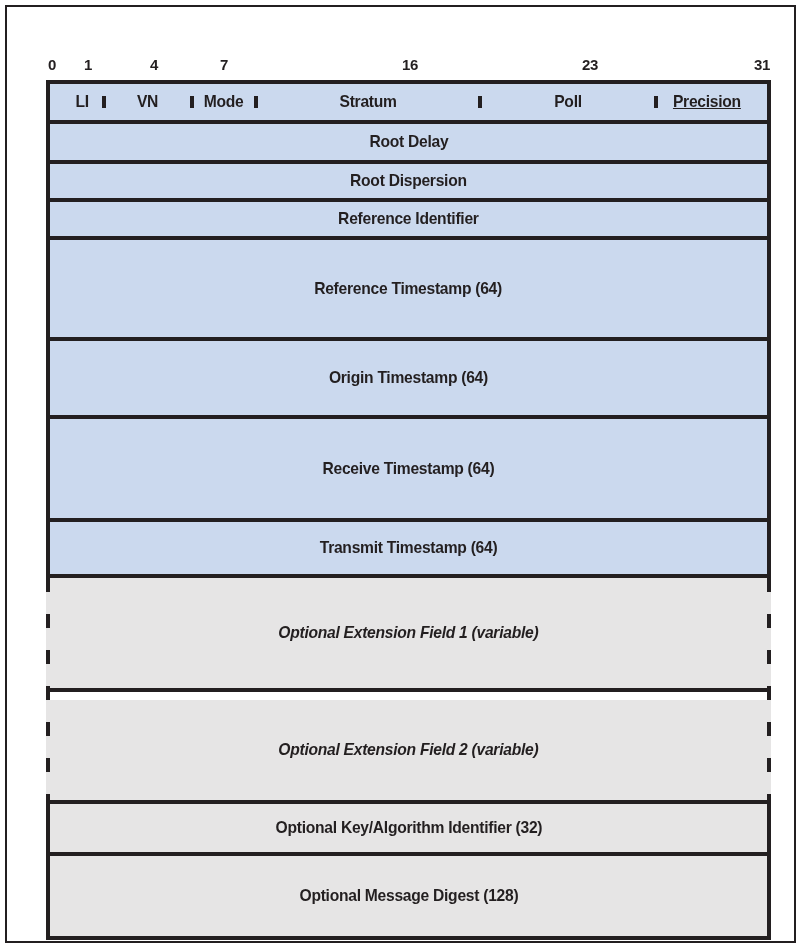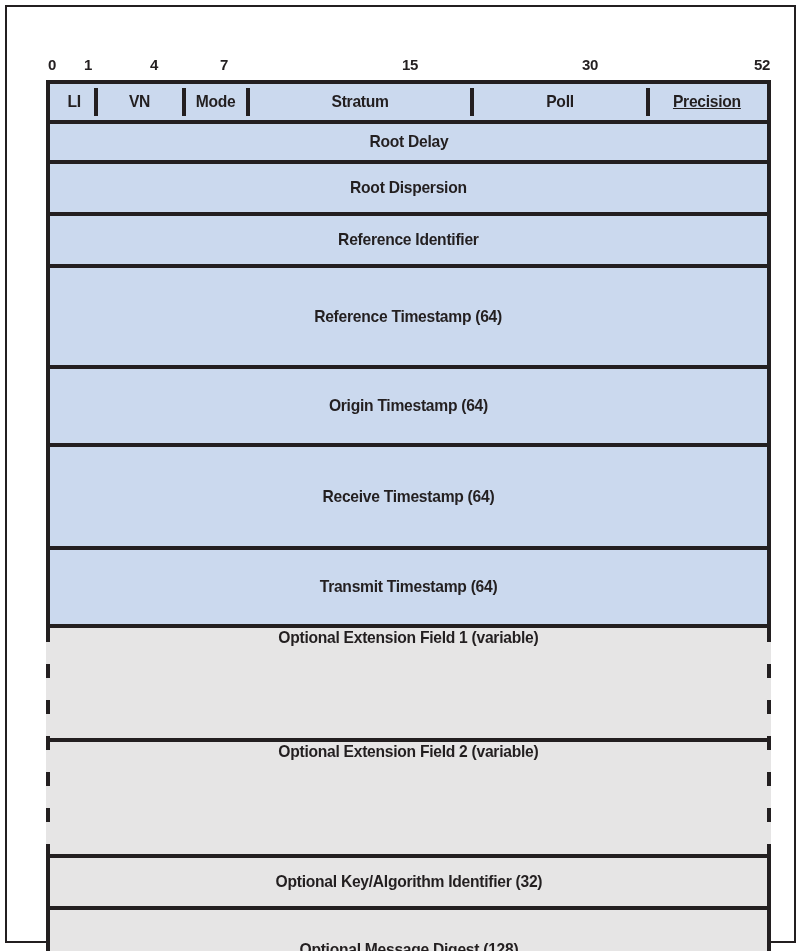--- a/index.html
+++ b/index.html
@@ -60,47 +60,48 @@
     justify-content: center;
   }
   .lbl {
     font-size: 17px;
     font-weight: bold;
     letter-spacing: -0.3px;
     white-space: nowrap;
     transform: scaleX(0.92);
   }
   .h40 { height: 40px; }
-  .h38 { height: 52px; }
+  .h38 { height: 38px; }
   .h81 { height: 101px; justify-content: center; }
   .h78 { height: 78px; }
   .h79 { height: 103px; }
-  .row-transmit { height: 82px; border-bottom: 4px solid var(--line); }
-  
-  .header-row { padding: 4px; }
+  .row-transmit { height: 60px; border-bottom: 4px solid var(--line); }
+  
+  .header-row { padding: 12px; }
   .hcell {
     height: 100%;
     display: flex;
     align-items: center;
     justify-content: center;
     border-left: 4px solid var(--line);
   }
   .hcell:first-child { border-left: none; }
   .w-li { width: 40px; } .w-vn { width: 88px; } .w-mode { width: 64px; }
   .w-stratum { width: 224px; } .w-poll { width: 176px; } .w-precision { flex: 1; text-decoration: underline; }
   
   .ext-wrapper { position: relative; }
   .ext-row {
     background: var(--field-gray);
     display: flex;
-    align-items: flex-start;
-    justify-content: center;
+    align-items: center;
+    justify-content: center;
+    font-style: italic;
   }
   .ext-1 { height: 114px; border-bottom: 4px solid var(--line); }
-  .ext-2 { height: 112px; }
+  .ext-2 { height: 100px; margin-top: 8px; }
   .dash-edge {
     position: absolute;
     top: 0; bottom: 0;
     width: 4px;
     background: repeating-linear-gradient(180deg,
       var(--line) 0px, var(--line) 14px,
       transparent 14px, transparent 36px);
   }
   .dash-left  { left: 0; }
   .dash-right { right: 0; }
@@ -120,23 +121,23 @@
 </head>
 <body>
 
 <div class="figure-frame">
 
   <div class="bit-ruler">
     <span class="bit-label b0">0</span>
     <span class="bit-label b1 bit-anchor-end">1</span>
     <span class="bit-label b4 bit-anchor-end">4</span>
     <span class="bit-label b7 bit-anchor-end">7</span>
-    <span class="bit-label b15 bit-anchor-end">15</span>
-    <span class="bit-label b23 bit-anchor-end">30</span>
-    <span class="bit-label b31 bit-anchor-end">52</span>
+    <span class="bit-label b15 bit-anchor-end">16</span>
+    <span class="bit-label b23 bit-anchor-end">23</span>
+    <span class="bit-label b31 bit-anchor-end">31</span>
   </div>
 
   <div class="packet-table">
 
     <div class="prow header-row h40">
       <div class="hcell w-li">
         <span class="lbl">LI</span>
       </div>
       <div class="hcell w-vn">
         <span class="lbl">VN</span>

